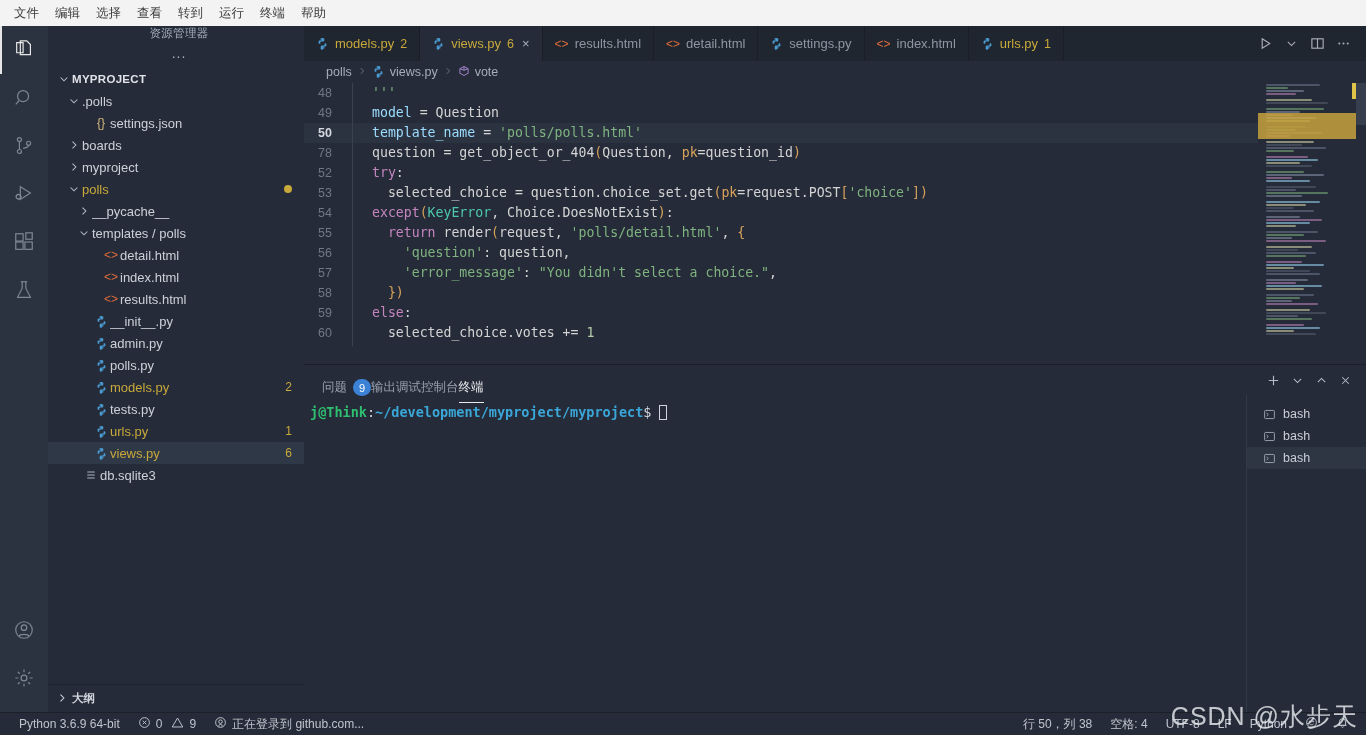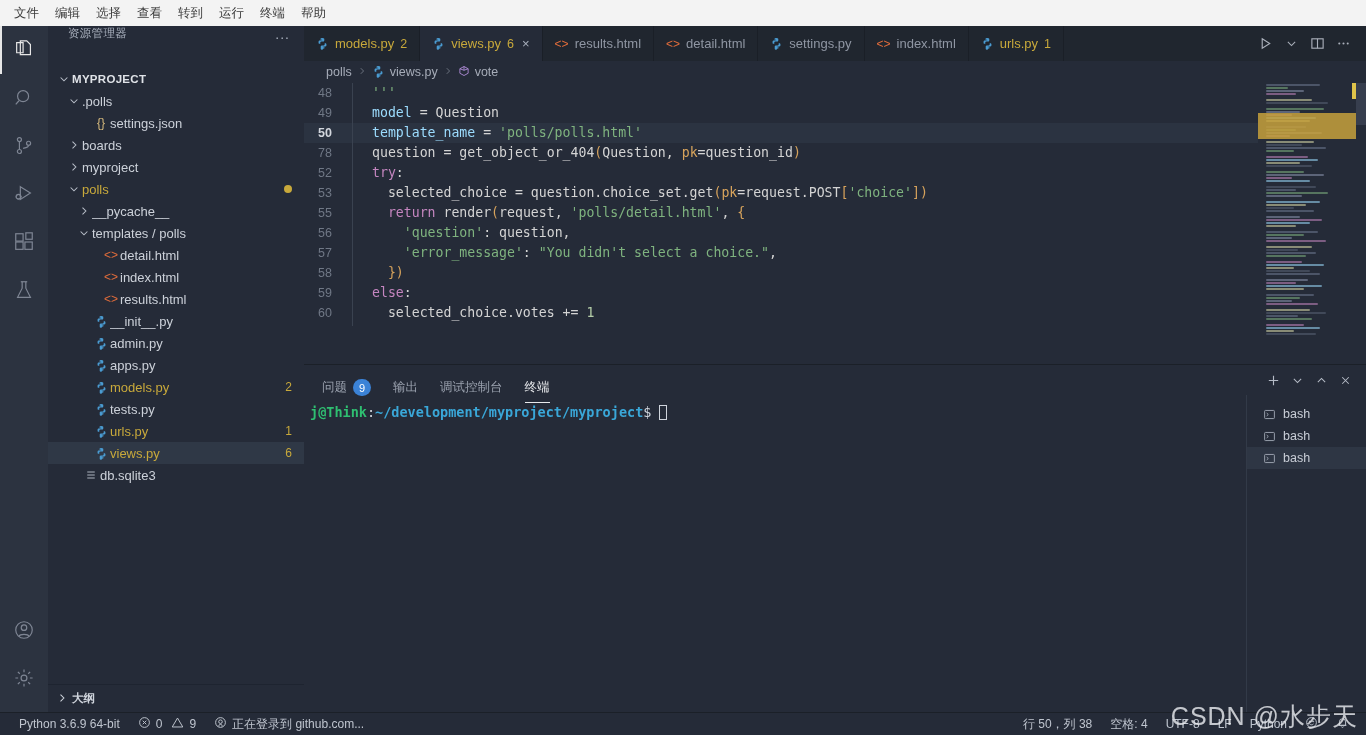--- a/index.html
+++ b/index.html
@@ -39,22 +39,22 @@
     content: ""; position: absolute; left: 0; top: 0; bottom: 0; width: 2px; background: #e7e7e7;
   }
   .act-icon svg { display: block; }
 
   
   .sidebar {
     width: 256px; background: #252b38; flex: 0 0 256px;
     display: flex; flex-direction: column; min-height: 0;
   }
   .sb-header {
-    height: 35px; display: flex; justify-content: space-between;
-    padding: 0 14px 0 20px; color: #a9b0bd; font-size: 11.5px; letter-spacing: .3px;
+    height: 35px; display: flex; align-items: center; justify-content: space-between;
+    padding: 0 14px 0 20px; color: #a9b0bd; font-size: 11.5px; letter-spacing: .3px; flex-direction: column;
   }
   .sb-dots { color: #a9b0bd; font-size: 14px; letter-spacing: 1px; }
   .sb-tree { flex: 1 1 auto; overflow: hidden; font-size: 13px; margin-top: 7px; }
   .tree-row {
     height: 22px; display: flex; align-items: center; white-space: nowrap;
     color: #ccd1d9; position: relative; padding-right: 12px;
   }
   .tree-row.selected { background: #2f3846; }
   .tree-row.root { font-weight: bold; font-size: 11.5px; color: #e0e3e8; letter-spacing: .3px; }
   .tw { width: 16px; display: inline-flex; justify-content: center; align-items: center;
@@ -138,21 +138,21 @@
   }
   .mm-line { height: 2px; margin: 1px 0 1px 8px; border-radius: 1px; }
   .mm-hl { position: absolute; left: 0; right: 10px; background: #c7a13c; opacity: .85; }
   .mm-view { position: absolute; right: 0; width: 10px; background: #4a5263; opacity: .5; }
   .mm-sel  { position: absolute; right: 10px; width: 4px; background: #e0c44a; }
 
   
   .panel { height: 348px; flex: 0 0 348px; background: #252b38; display: flex; flex-direction: column;
            border-top: 1px solid #1b2028; }
   .panel-head { height: 30px; display: flex; align-items: center; flex: 0 0 30px; padding-left: 18px; }
-  .ptabs { display: flex; align-items: flex-start; gap: 22px; flex: 1 1 auto; margin-top: 15px; }
+  .ptabs { display: flex; align-items: flex-start; flex: 1 1 auto; margin-top: 15px; }
   .ptab { font-size: 12.5px; color: #9aa1ae; position: relative; padding: 6px 0 6px 0; display: flex; align-items: center; gap: 6px; }
   .ptab.active { color: #e8eaed; }
   .ptab.active::after {
     content: ""; position: absolute; left: 0; right: 0; bottom: -1px; height: 1px; background: #e8eaed;
   }
   .pbadge {
     background: #3b82d6; color: #fff; border-radius: 9px; min-width: 18px; height: 17px;
     display: inline-flex; align-items: center; justify-content: center; font-size: 11px; padding: 0 5px;
   }
   .panel-actions { display: flex; align-items: center; gap: 2px; padding-right: 10px; color: #b5bbc6; }
@@ -393,21 +393,21 @@
           </div>
           <div class="tree-row">
             <span style="width: 28px; flex: 0 0 auto;"></span>
             <span class="tw"></span>
             <span class="ficon py">
               <svg width="13" height="13" viewBox="0 0 16 16" fill="currentColor">
                 <path d="M7.7 1.2c-2.1 0-2 .9-2 .9v1.8h2v.5H4.5s-1.4-.2-1.4 2 1.2 2 1.2 2h1v-1.3s-.1-1.5 1.4-1.5h2.2s1.3 0 1.3-1.3V2.6s.2-1.4-2.5-1.4zM6.6 2.1a.5.5 0 110 1 .5.5 0 010-1z"></path>
                 <path d="M8.3 14.8c2.1 0 2-.9 2-.9v-1.8h-2v-.5h3.2s1.4.2 1.4-2-1.2-2-1.2-2h-1v1.3s.1 1.5-1.4 1.5H7.1s-1.3 0-1.3 1.3v2.7s-.2 1.4 2.5 1.4zm1.1-.9a.5.5 0 110-1 .5.5 0 010 1z"></path>
               </svg>
             </span>
-            <span class="lbl">apps.py</span>
+            <span class="lbl">polls.py</span>
           </div>
           <div class="tree-row">
             <span style="width: 28px; flex: 0 0 auto;"></span>
             <span class="tw"></span>
             <span class="ficon py">
               <svg width="13" height="13" viewBox="0 0 16 16" fill="currentColor">
                 <path d="M7.7 1.2c-2.1 0-2 .9-2 .9v1.8h2v.5H4.5s-1.4-.2-1.4 2 1.2 2 1.2 2h1v-1.3s-.1-1.5 1.4-1.5h2.2s1.3 0 1.3-1.3V2.6s.2-1.4-2.5-1.4zM6.6 2.1a.5.5 0 110 1 .5.5 0 010-1z"></path>
                 <path d="M8.3 14.8c2.1 0 2-.9 2-.9v-1.8h-2v-.5h3.2s1.4.2 1.4-2-1.2-2-1.2-2h-1v1.3s.1 1.5-1.4 1.5H7.1s-1.3 0-1.3 1.3v2.7s-.2 1.4 2.5 1.4zm1.1-.9a.5.5 0 110-1 .5.5 0 010 1z"></path>
               </svg>
             </span>
@@ -575,20 +575,21 @@
         </div>
 
       <div class="codewrap">
         <div class="code" id="code">
             <div class="cline"><span class="lnum">48</span><span class="ctext"><span class="t-str">'''</span></span></div>
             <div class="cline"><span class="lnum">49</span><span class="ctext"><span class="t-var">model</span><span class="t-op"> = </span><span class="t-pl">Question</span></span></div>
             <div class="cline hl"><span class="lnum">50</span><span class="ctext"><span class="t-var">template_name</span><span class="t-op"> = </span><span class="t-str">'polls/polls.html'</span></span></div>
             <div class="cline"><span class="lnum">78</span><span class="ctext"><span class="t-pl">question</span><span class="t-op"> = </span><span class="t-pl">get_object_or_404</span><span class="t-par">(</span><span class="t-pl">Question, </span><span class="t-par">pk</span><span class="t-pl">=question_id</span><span class="t-par">)</span></span></div>
             <div class="cline"><span class="lnum">52</span><span class="ctext"><span class="t-kw">try</span><span class="t-pl">:</span></span></div>
             <div class="cline"><span class="lnum">53</span><span class="ctext"><span class="t-pl">  selected_choice</span><span class="t-op"> = </span><span class="t-pl">question.choice_set.get</span><span class="t-par">(</span><span class="t-par">pk</span><span class="t-pl">=request.POST</span><span class="t-par">[</span><span class="t-str">'choice'</span><span class="t-par">]</span><span class="t-par">)</span></span></div>
+            <div class="cline"><span class="lnum">54</span><span class="ctext"><span class="t-kw">except</span><span class="t-par">(</span><span class="t-cls">KeyError</span><span class="t-pl">, Choice.DoesNotExist</span><span class="t-par">)</span><span class="t-pl">:</span></span></div>
             <div class="cline"><span class="lnum">55</span><span class="ctext"><span class="t-pl">  </span><span class="t-kw">return</span><span class="t-pl"> render</span><span class="t-par">(</span><span class="t-pl">request, </span><span class="t-str">'polls/detail.html'</span><span class="t-pl">, </span><span class="t-par">{</span></span></div>
             <div class="cline"><span class="lnum">56</span><span class="ctext"><span class="t-pl">    </span><span class="t-str">'question'</span><span class="t-pl">: question,</span></span></div>
             <div class="cline"><span class="lnum">57</span><span class="ctext"><span class="t-pl">    </span><span class="t-str">'error_message'</span><span class="t-pl">: </span><span class="t-str">"You didn't select a choice."</span><span class="t-pl">,</span></span></div>
             <div class="cline"><span class="lnum">58</span><span class="ctext"><span class="t-pl">  </span><span class="t-par">}</span><span class="t-par">)</span></span></div>
             <div class="cline"><span class="lnum">59</span><span class="ctext"><span class="t-kw">else</span><span class="t-pl">:</span></span></div>
             <div class="cline"><span class="lnum">60</span><span class="ctext"><span class="t-pl">  selected_choice.votes </span><span class="t-op">+=</span><span class="t-pl"> </span><span class="t-num">1</span></span></div>
           </div>
         <div class="minimap">
           <div id="mmlines">
               <div class="mm-line" style="width: 54px; background: rgb(109, 120, 144); opacity: 0.55;"></div>

